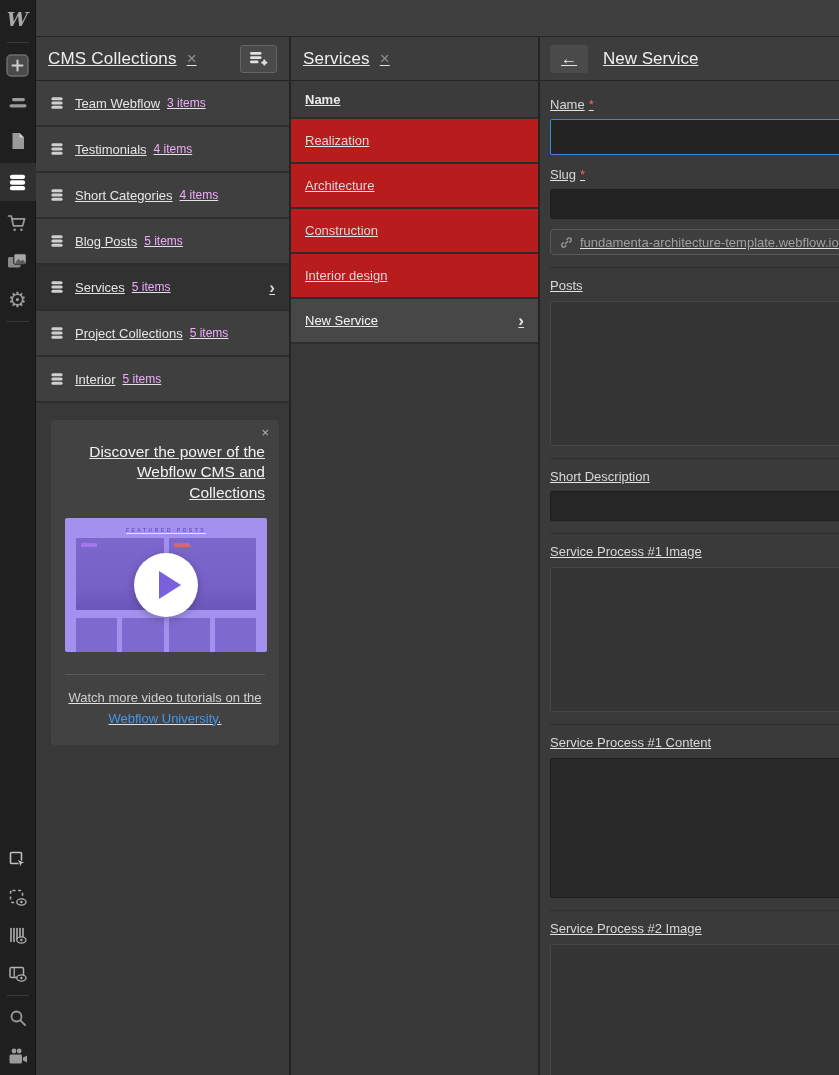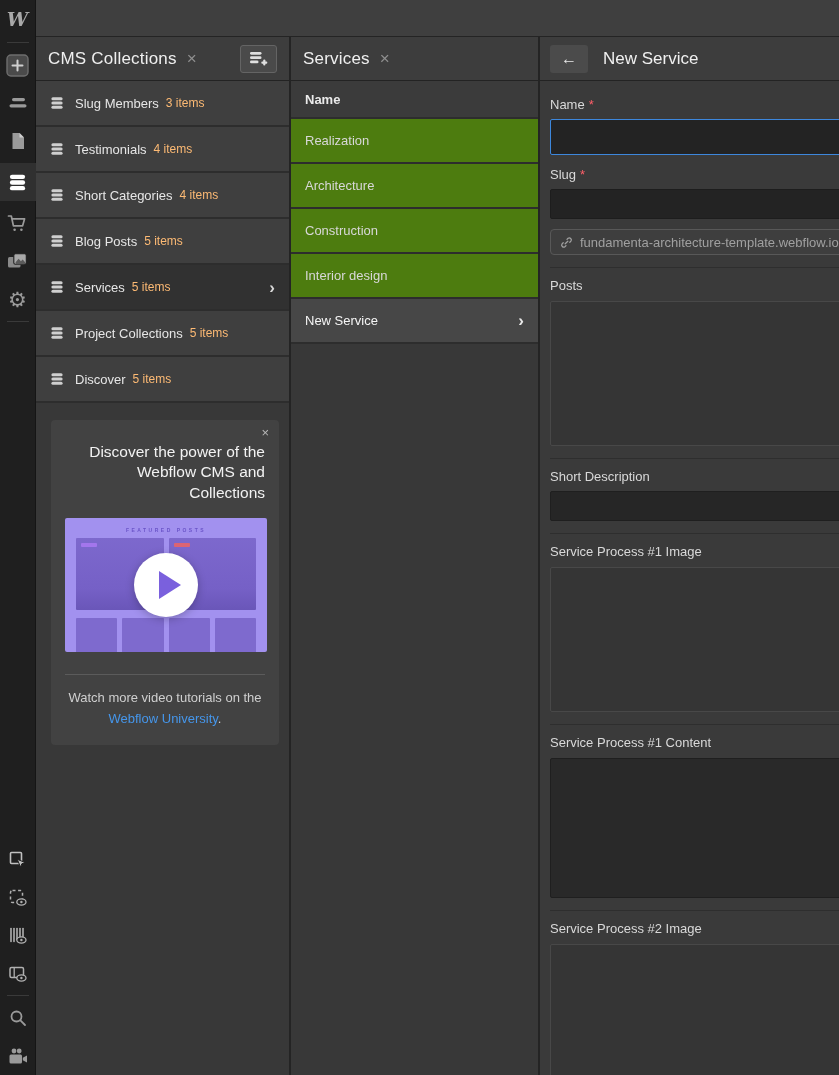--- a/index.html
+++ b/index.html
@@ -32,21 +32,21 @@
     font-size: 19px; color: #a8a8a8;
   }
   .tool.active { background: #303030; height: 38px; color: #ffffff; }
   .tb-div { width: 22px; border-top: 1px solid #3a3a3a; margin: 3px 0; flex-shrink: 0; }
   .tb-spacer { flex: 1; }
   .gear-glyph { font-size: 21px; line-height: 1; color: #9a9a9a; }
 
   
   .main { flex: 1; min-width: 0; display: flex; flex-direction: column; }
   .topbar { height: 37px; background: #3f3f3f; border-bottom: 1px solid #242424; flex-shrink: 0; }
-  .panels { flex: 1; display: flex; min-height: 0; }
+  .panels { flex: 1; display: flex; min-height: 0; text-decoration: underline; }
 
   .panel { display: flex; flex-direction: column; background: #383838; min-height: 0; }
   .panel-cms { width: 255px; flex-shrink: 0; border-right: 2px solid #242424; }
   .panel-services { width: 249px; flex-shrink: 0; border-right: 2px solid #242424; }
   .panel-detail { flex: 1; background: #3a3a3a; }
 
   .panel-header {
     height: 44px; flex-shrink: 0;
     display: flex; align-items: center;
     padding: 0 12px;
@@ -70,21 +70,21 @@
   .c-row {
     height: 46px; flex-shrink: 0;
     background: #3f3f3f;
     border-bottom: 2px solid #2d2d2d;
     display: flex; align-items: center;
     padding: 0 14px;
     cursor: pointer;
   }
   .c-row .stack-ic { margin-right: 11px; color: #cfcfcf; display: flex; }
   .c-row .c-name { font-size: 13px; color: #e6e6e6; }
-  .c-row .c-count { font-size: 12px; color: #fdba74; margin-left: 7px; }
+  .c-row .c-count { font-size: 12px; color: #f0abfc; margin-left: 7px; }
   .c-row.selected { background: #313131; }
   .c-row .chev { margin-left: auto; color: #d8d8d8; font-size: 17px; font-weight: bold; line-height: 1; }
 
   
   .promo {
     margin: 17px 10px 0 15px;
     background: #424242; border-radius: 4px;
     padding: 8px 14px 16px;
     position: relative; flex-shrink: 0;
   }
@@ -147,21 +147,21 @@
 
   
   .name-header {
     height: 38px; flex-shrink: 0;
     display: flex; align-items: center; padding: 0 14px;
     background: #3b3b3b; border-bottom: 2px solid #2d2d2d;
     font-size: 13px; font-weight: bold; color: #eaeaea;
   }
   .s-row {
     height: 45px; flex-shrink: 0;
-    background: #4d7c0f; border-bottom: 2px solid #2d2d2d;
+    background: #b91c1c; border-bottom: 2px solid #2d2d2d;
     display: flex; align-items: center; padding: 0 14px;
     font-size: 13px; color: #d8d8d8; cursor: pointer;
   }
   .s-row.selected { background: #474747; color: #f5f5f5; }
   .s-row .chev { margin-left: auto; color: #e8e8e8; font-size: 17px; font-weight: bold; line-height: 1; }
 
   
   .detail-header {
     height: 44px; flex-shrink: 0;
     display: flex; align-items: center; padding: 0 10px;
@@ -358,21 +358,21 @@
       <div class="c-row">
         <span class="stack-ic">
           <svg width="14" height="14" viewBox="0 0 14 14">
               <g fill="currentColor">
                 <rect x="1.4" y="1.2" width="11.2" height="3" rx="1.5"></rect>
                 <rect x="1.4" y="5.5" width="11.2" height="3" rx="1.5"></rect>
                 <rect x="1.4" y="9.8" width="11.2" height="3" rx="1.5"></rect>
               </g>
             </svg>
         </span>
-        <span class="c-name">Slug Members</span>
+        <span class="c-name">Team Webflow</span>
         <span class="c-count">3 items</span>
       </div>
 
       <div class="c-row">
         <span class="stack-ic">
           <svg width="14" height="14" viewBox="0 0 14 14">
               <g fill="currentColor">
                 <rect x="1.4" y="1.2" width="11.2" height="3" rx="1.5"></rect>
                 <rect x="1.4" y="5.5" width="11.2" height="3" rx="1.5"></rect>
                 <rect x="1.4" y="9.8" width="11.2" height="3" rx="1.5"></rect>
@@ -443,21 +443,21 @@
       <div class="c-row">
         <span class="stack-ic">
           <svg width="14" height="14" viewBox="0 0 14 14">
               <g fill="currentColor">
                 <rect x="1.4" y="1.2" width="11.2" height="3" rx="1.5"></rect>
                 <rect x="1.4" y="5.5" width="11.2" height="3" rx="1.5"></rect>
                 <rect x="1.4" y="9.8" width="11.2" height="3" rx="1.5"></rect>
               </g>
             </svg>
         </span>
-        <span class="c-name">Discover</span>
+        <span class="c-name">Interior</span>
         <span class="c-count">5 items</span>
       </div>
 
       <div class="promo">
         <span class="promo-close">×</span>
         <h2 class="promo-title">Discover the power of the Webflow CMS and Collections</h2>
         <div class="promo-thumb">
           <div class="thumb-head">FEATURED POSTS</div>
           <div class="thumb-row1">
             <div class="tcard"></div>

